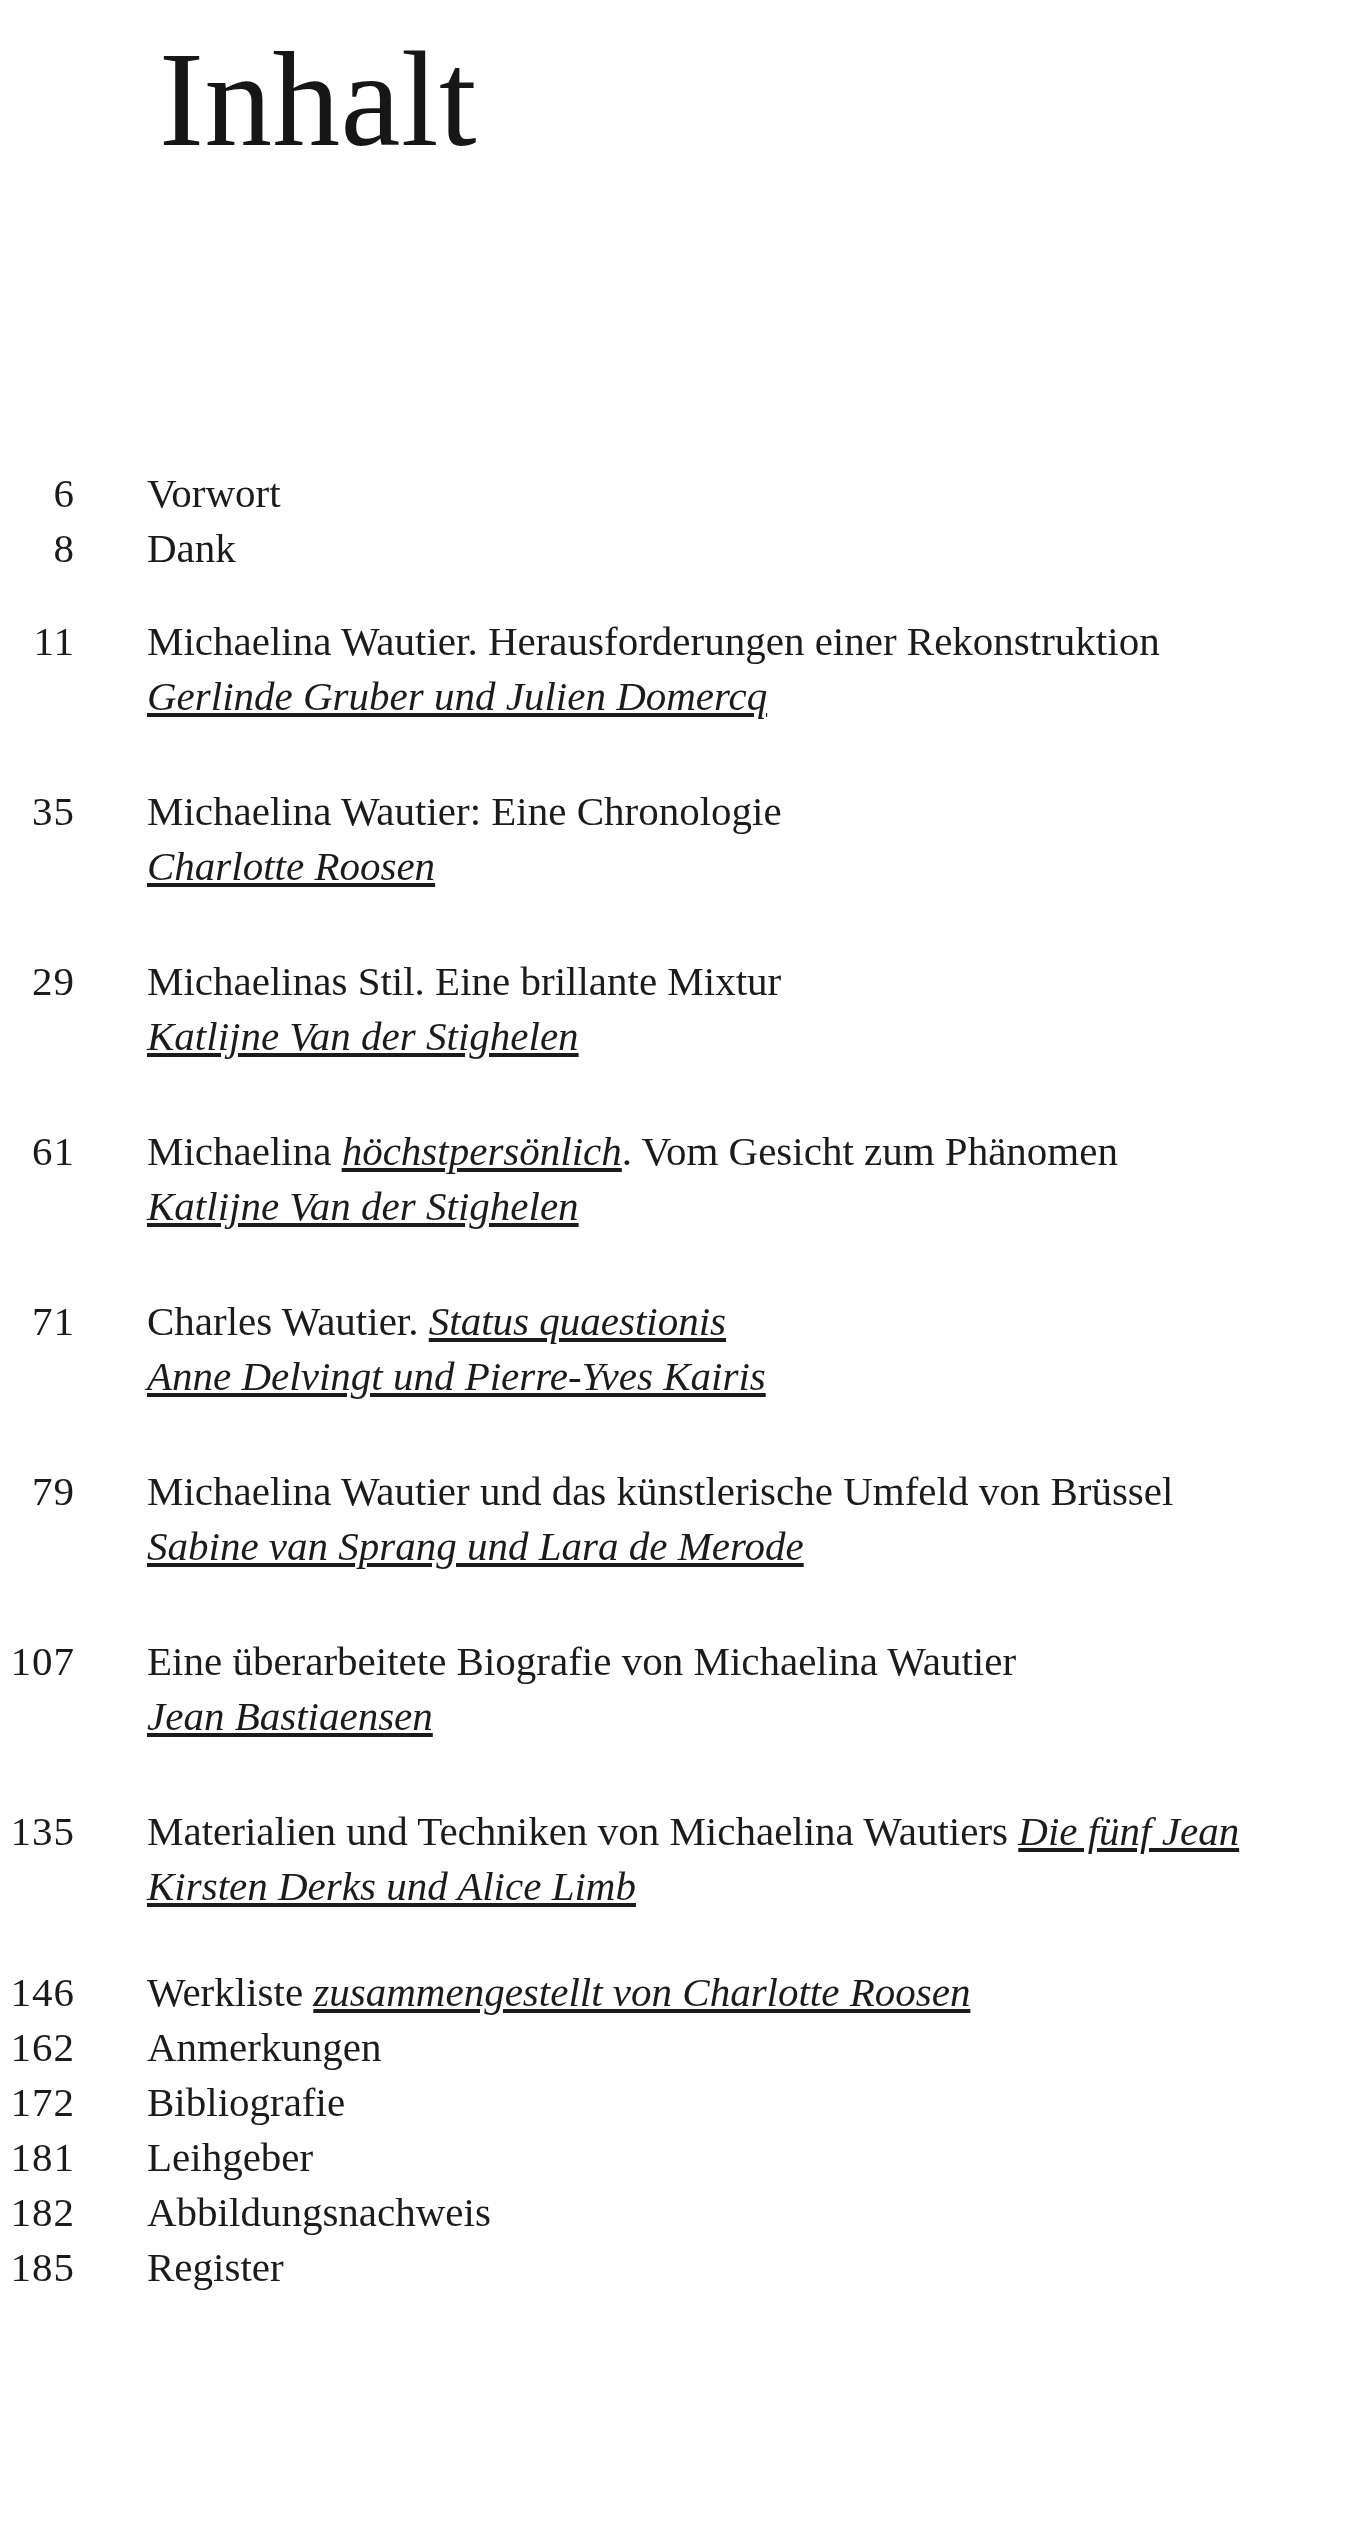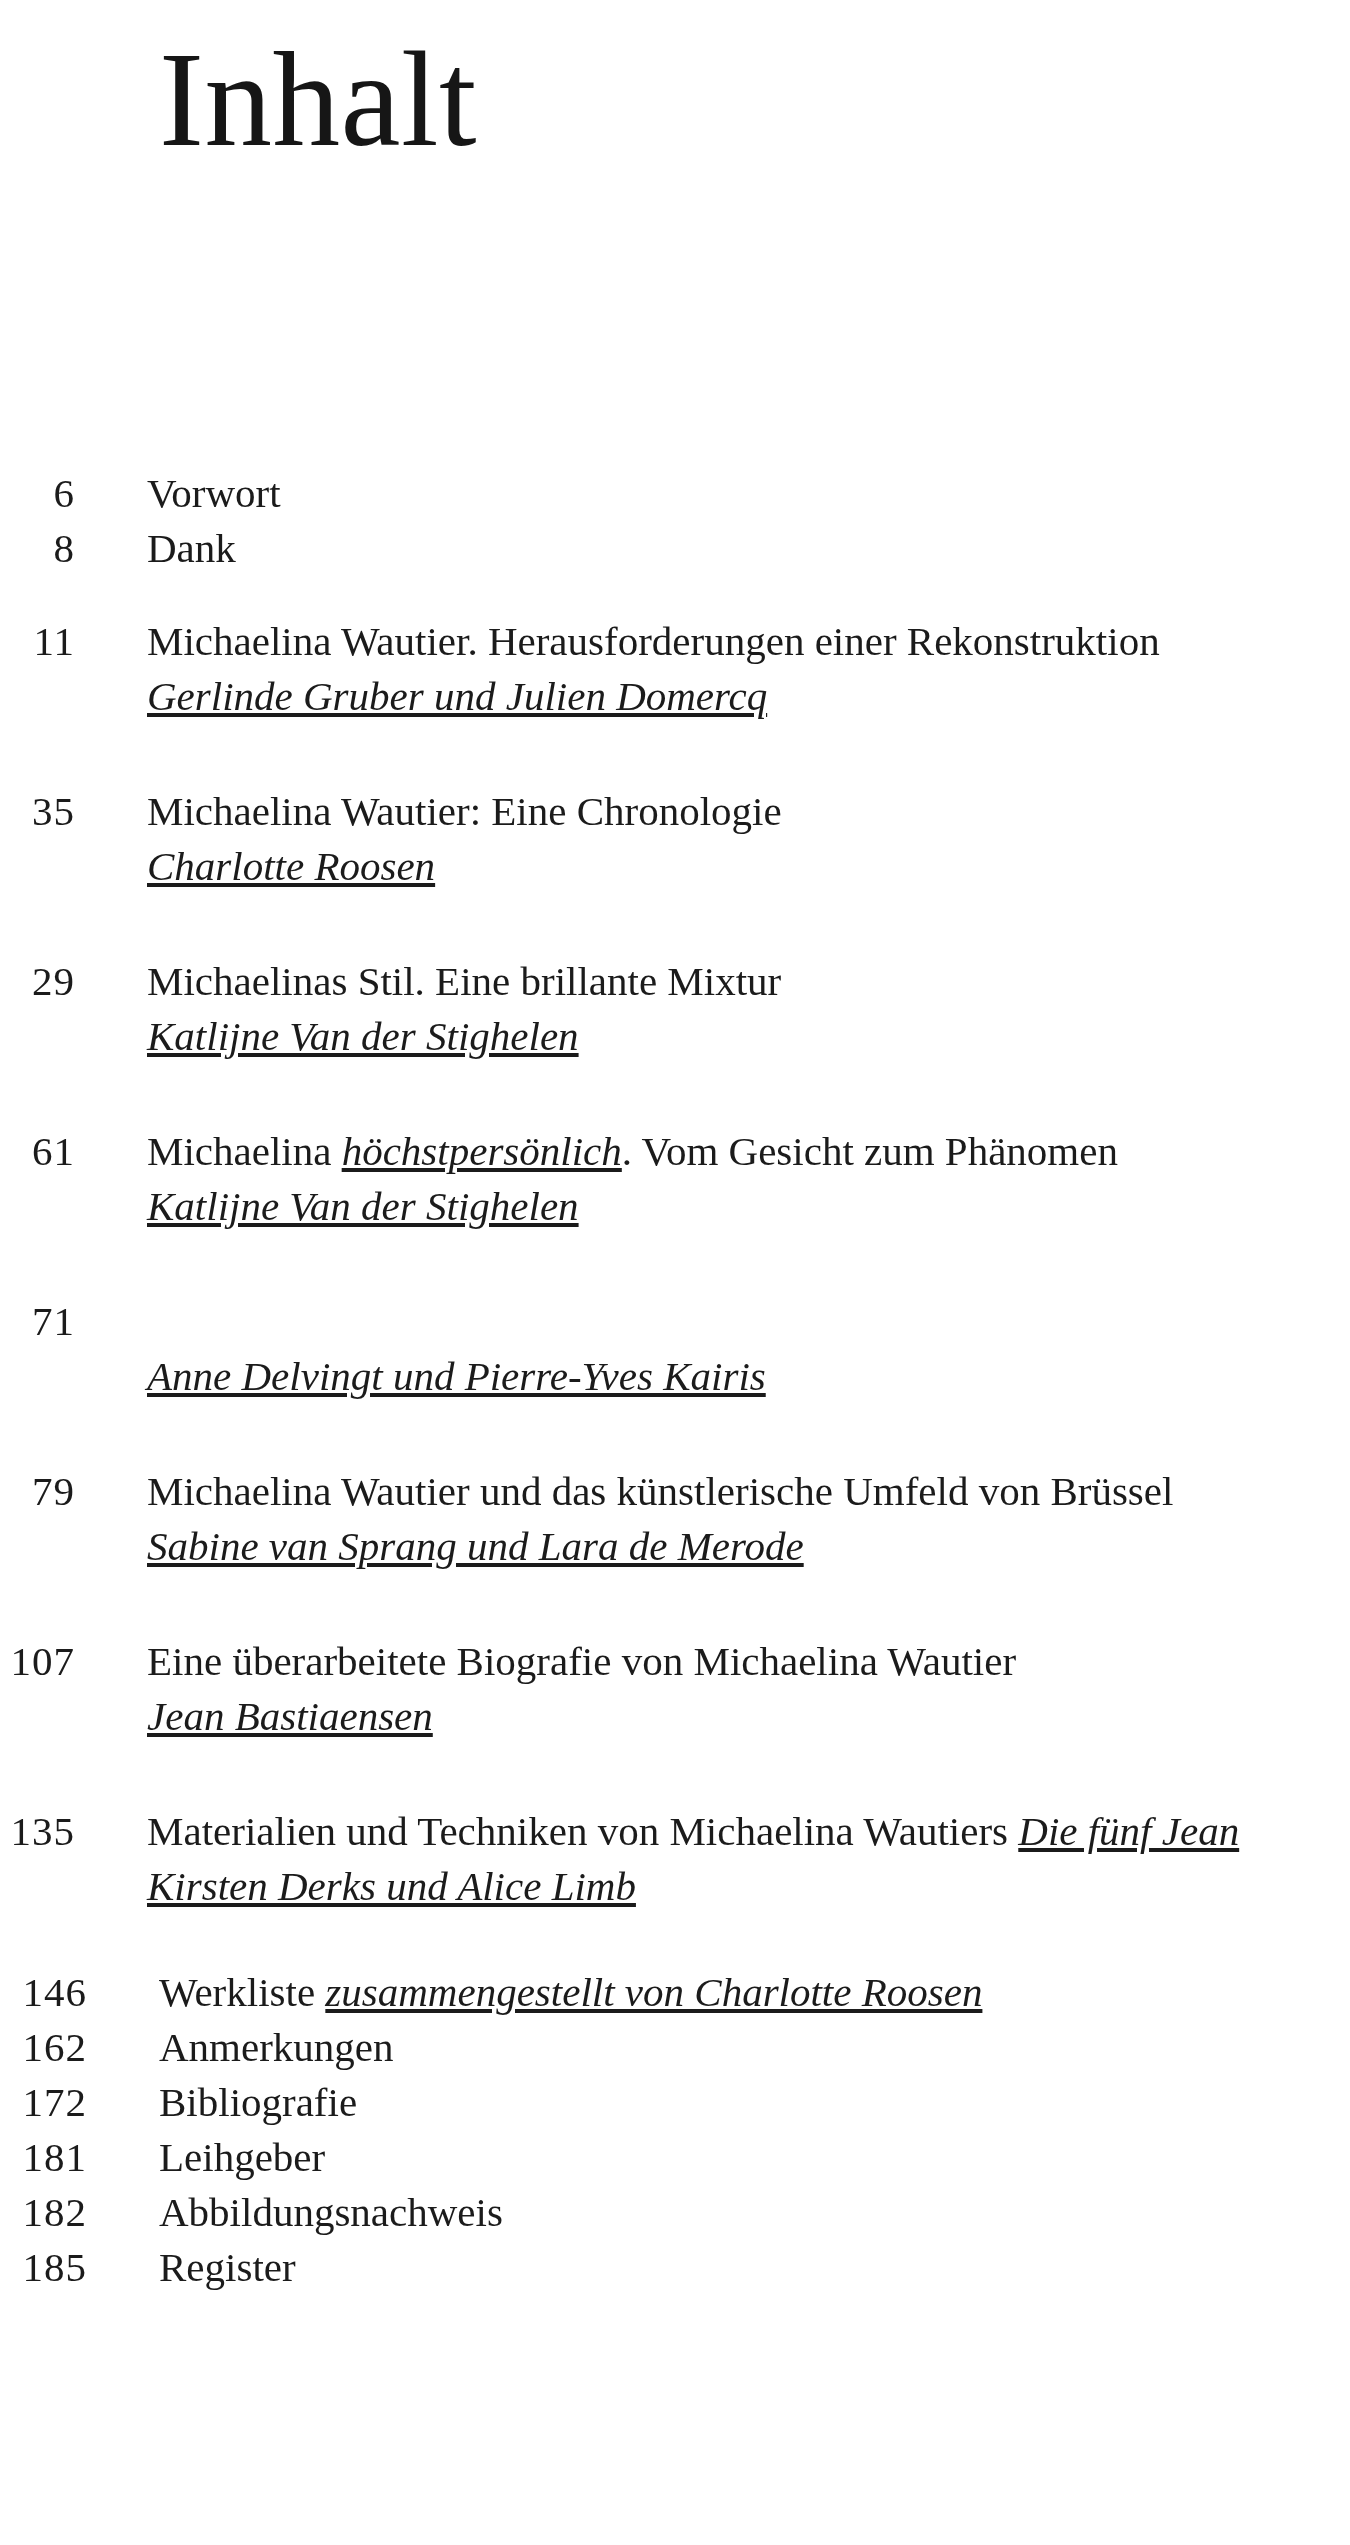--- a/index.html
+++ b/index.html
@@ -55,21 +55,20 @@
   .group + .group {
     margin-top: 60px;
   }
   .authors em, .entry-text em {
     font-style: italic;
     font-weight: 400;
     text-decoration: underline;
   }
   .back {
     margin-top: 51px;
-    padding-left: 12px;
   }
 </style>
 </head>
 <body>
 
 <main>
   <h1 class="page-title">Inhalt</h1>
 
   <section class="toc">
     <div id="front-rows" class="block">
@@ -119,20 +118,21 @@
             <span class="entry-text"><span>Michaelina </span><em>höchstpersönlich</em><span>. Vom Gesicht zum Phänomen</span></span>
           </div>
           <div class="row">
             <span class="num"></span>
             <span class="entry-text authors"><em>Katlijne Van der Stighelen</em></span>
           </div>
         </div>
         <div class="group">
           <div class="row">
             <span class="num">71</span>
+            <span class="entry-text"><span>Charles Wautier. </span><em>Status quaestionis</em></span>
           </div>
           <div class="row">
             <span class="num"></span>
             <span class="entry-text authors"><em>Anne Delvingt und Pierre-Yves Kairis</em></span>
           </div>
         </div>
         <div class="group">
           <div class="row">
             <span class="num">79</span>
             <span class="entry-text"><span>Michaelina Wautier und das künstlerische Umfeld von Brüssel</span></span>

